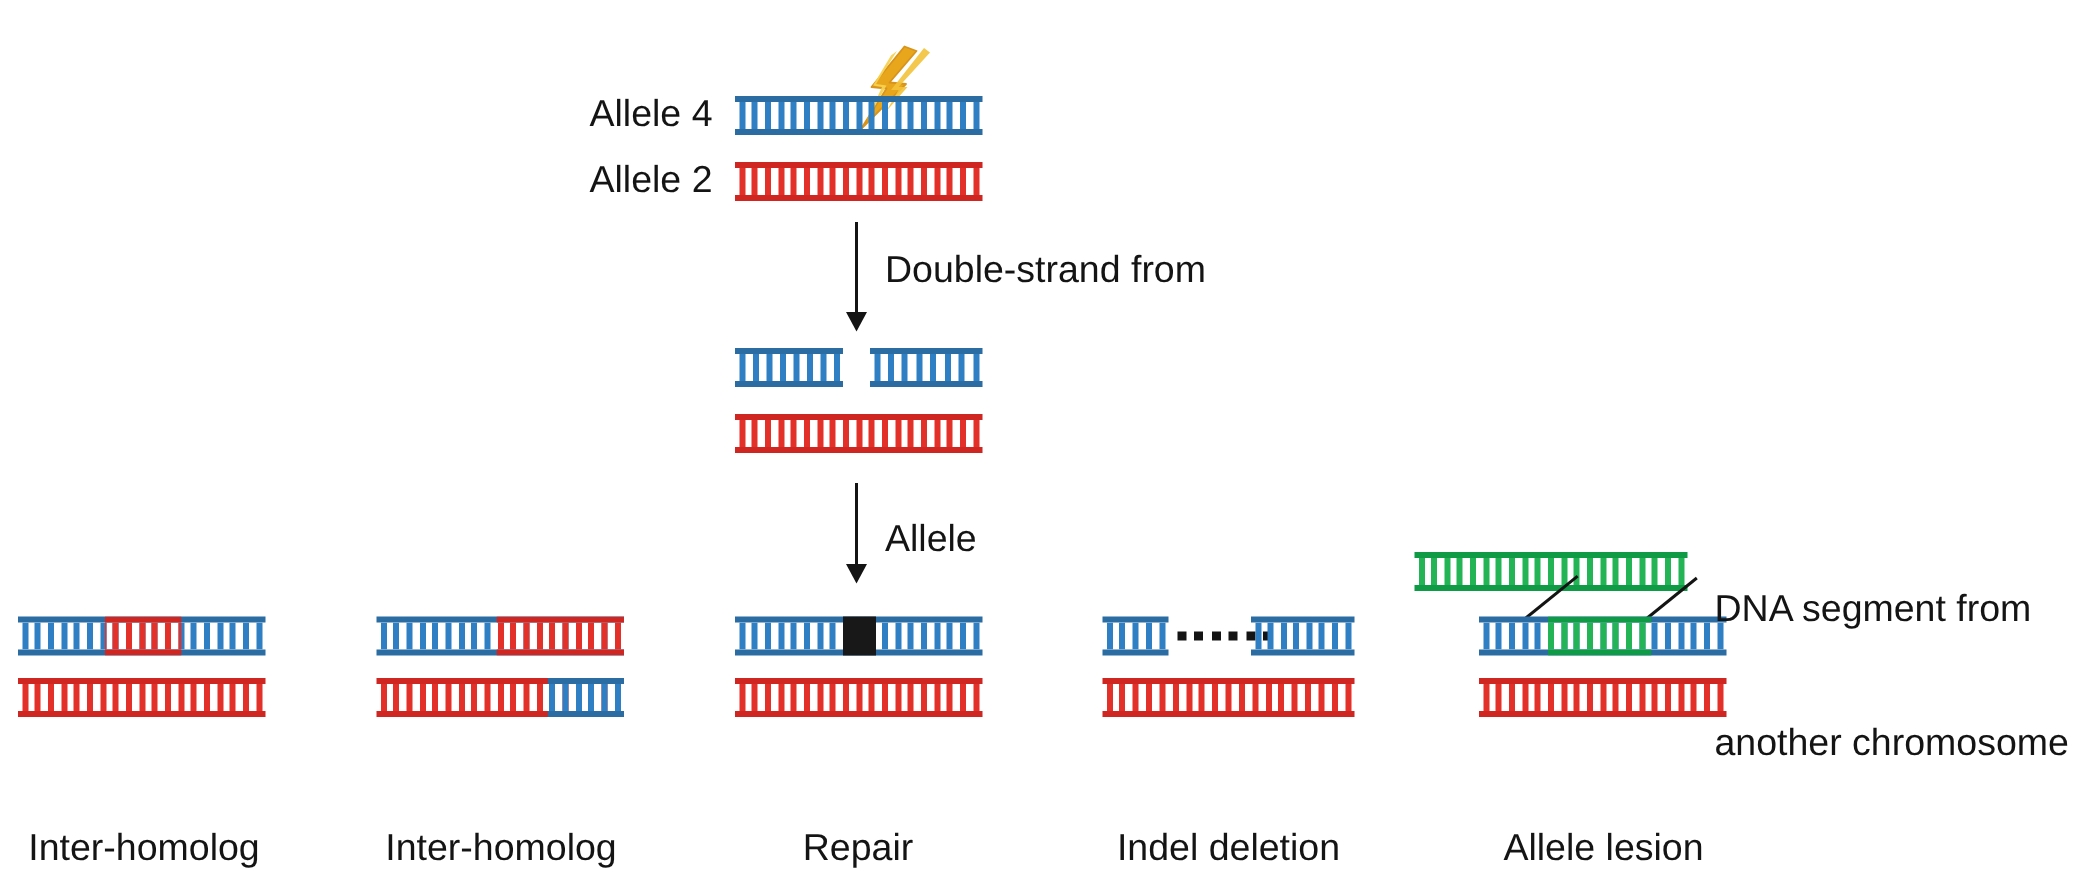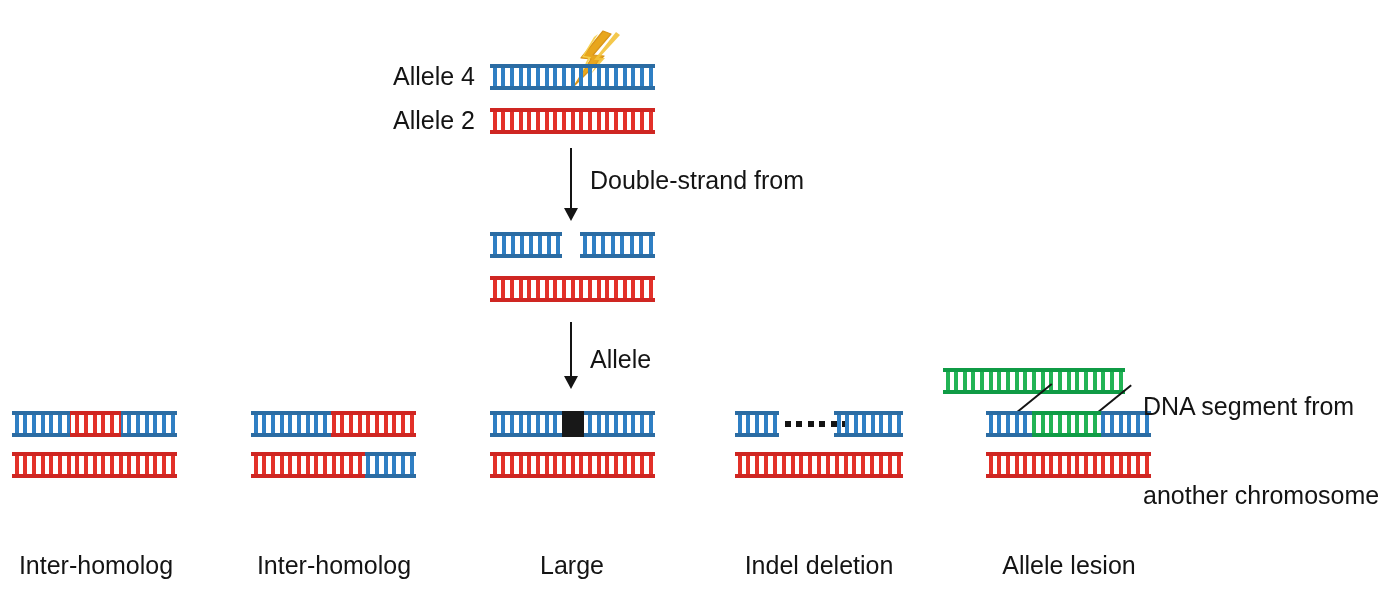--- a/index.html
+++ b/index.html
@@ -463,21 +463,21 @@
         <div class="rung" style="left: 106.5px;"></div>
         <div class="rung" style="left: 115.17px;"></div>
         <div class="rung" style="left: 123.83px;"></div>
         <div class="rung" style="left: 132.5px;"></div>
         <div class="rung" style="left: 141.17px;"></div>
         <div class="rung" style="left: 149.83px;"></div>
         <div class="rung" style="left: 158.5px;"></div>
       </div>
   </div>
   <div class="lbl c" style="left:464px; top:492px; width:216px; font-size:25px;">
-    <div>Large</div>
+    <div>Repair</div>
     
   </div>
 
   <div class="dna blue" style="left:735px; top:411px; width:44px; height:26px;">
     <div class="rail top"></div>
     <div class="rail bot"></div>
     <div class="rungs">
         <div class="rung" style="left: 2.5px;"></div>
         <div class="rung" style="left: 11.25px;"></div>
         <div class="rung" style="left: 20px;"></div>

